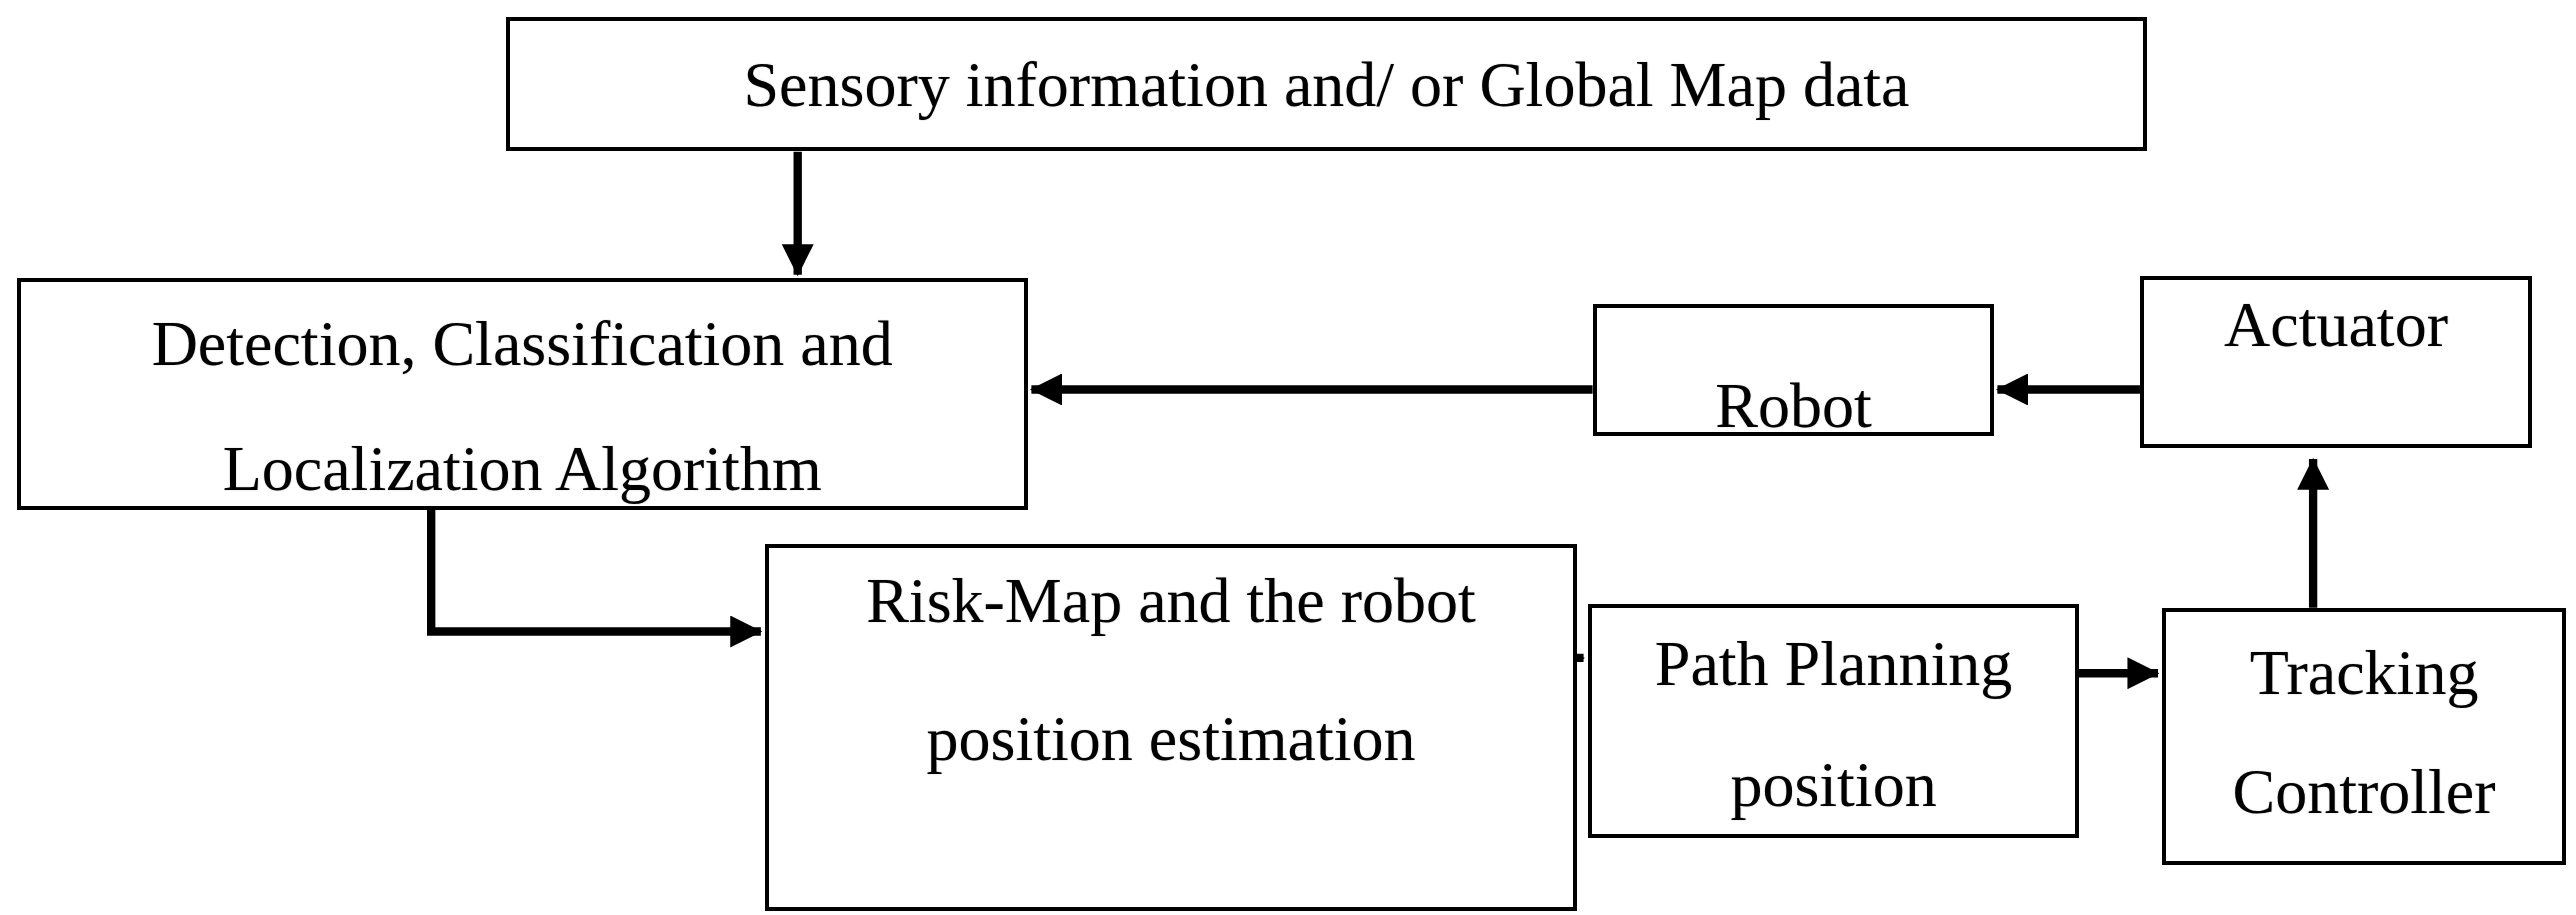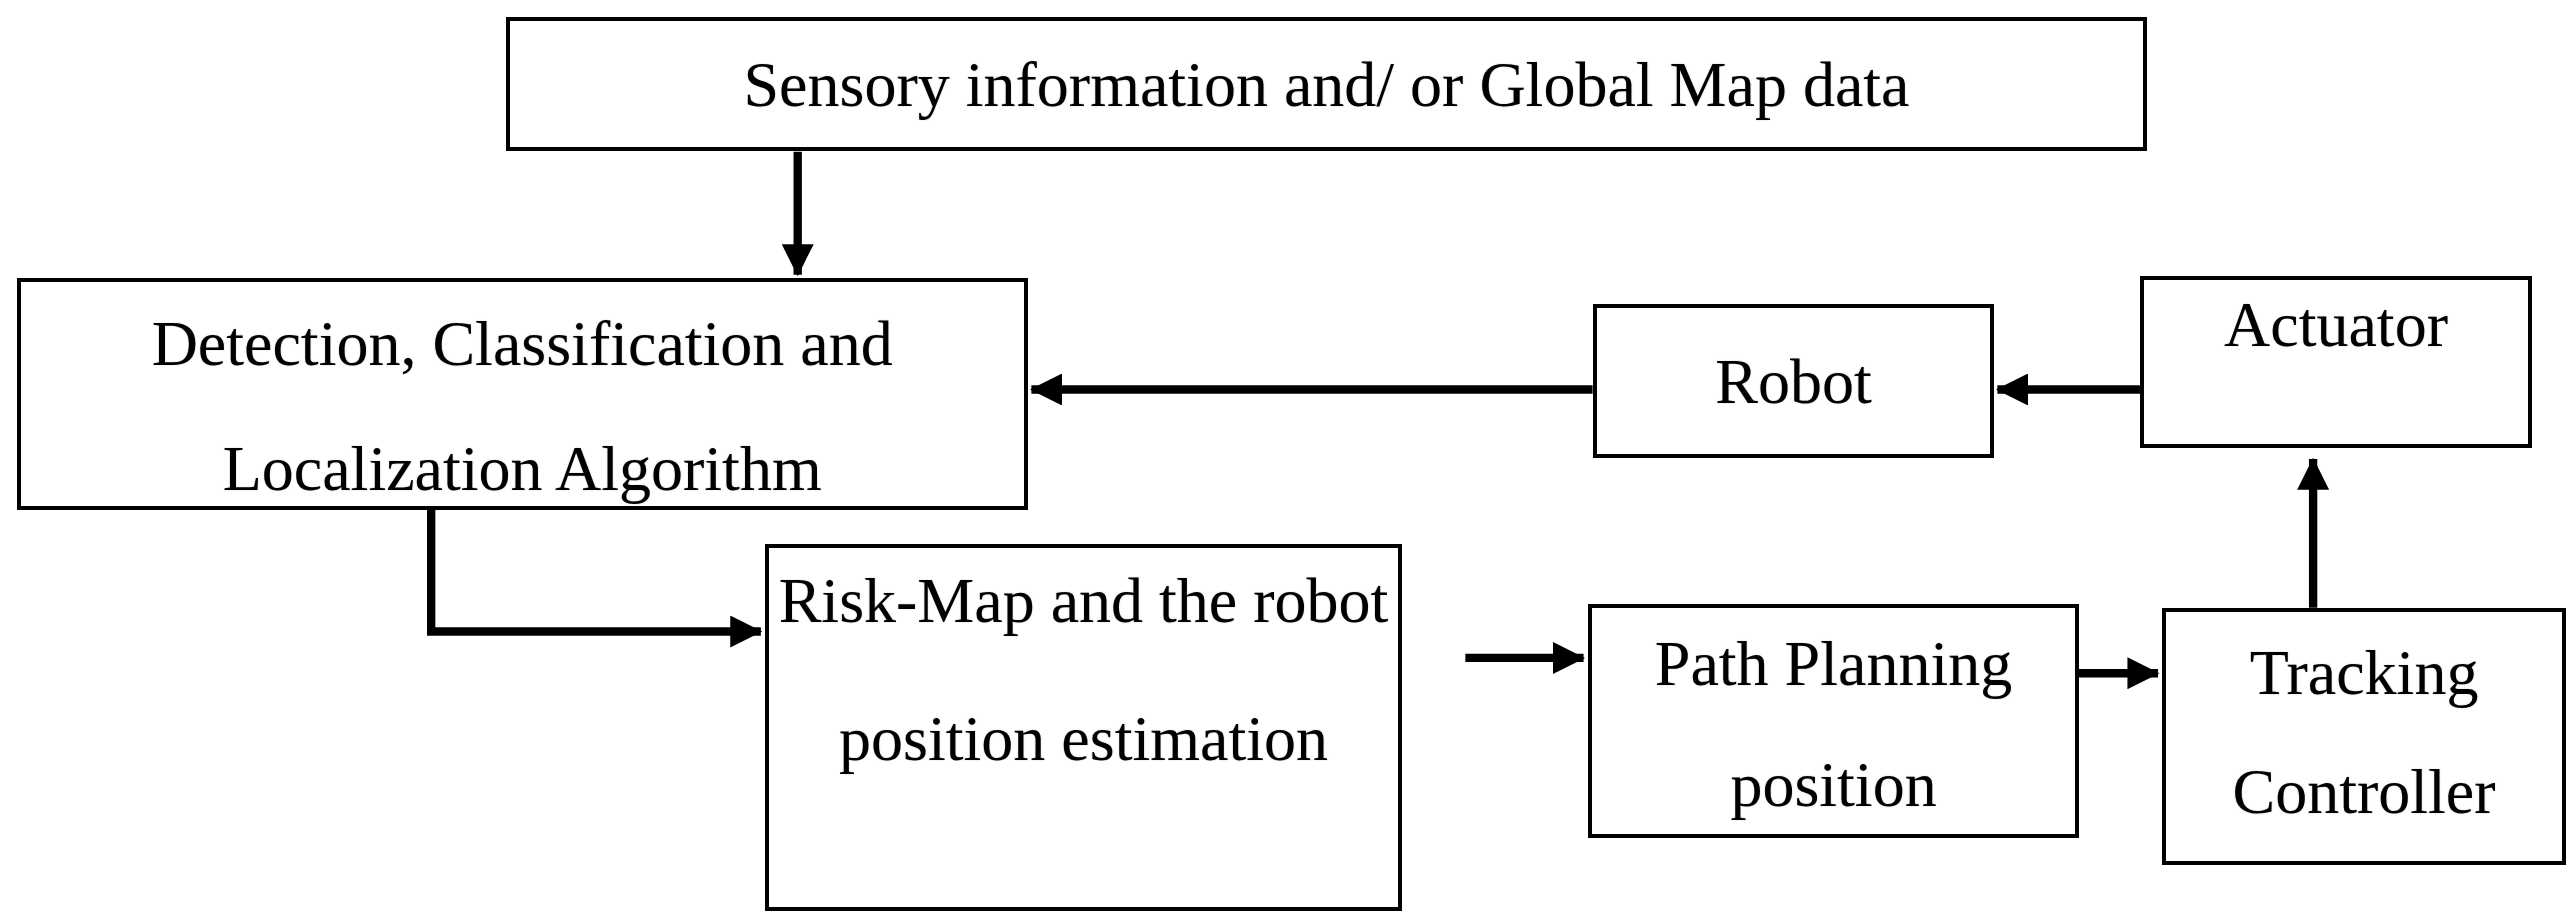--- a/index.html
+++ b/index.html
@@ -42,24 +42,24 @@
     text-shadow: 0 0 1.4px rgba(0,0,0,0.30);
     white-space: nowrap;
   }
   .box .bline { flex: 0 0 auto; }
 
   
   .sensory   { left: 506px;  top: 17.4px;  width: 1641px; height: 134px; justify-content: center; }
   .detection { left: 16.7px;   top: 278px; width: 1011px; height: 232px; justify-content: center; }
   .detection .l1 { margin-top: 24px; }
   .detection .l2 { margin-top: 72px; }
-  .robot     { left: 1593px; top: 304px; width: 401px;  height: 154px; justify-content: center; }
+  .robot     { left: 1593px; top: 304px; width: 401px;  height: 132px; justify-content: flex-end; }
   .actuator  { left: 2140px; top: 276px; width: 392px;  height: 172px; }
   .actuator .l1 { margin-top: 18px; }
-  .riskmap   { left: 765px; top: 544px; width: 637px; height: 367px; text-align: center; }
+  .riskmap   { left: 765px; top: 544px; width: 812px; height: 367px; text-align: center; }
   .riskmap .l1 { margin-top: 26.4px; }
   .riskmap .l2 { margin-top: 85px; }
   .pathplan  { left: 1588px; top: 604px; width: 491px;  height: 234px; }
   .pathplan .l1 { margin-top: 29px; }
   .pathplan .l2 { margin-top: 68px; }
   .tracking  { left: 2162px; top: 608px; width: 404px;  height: 257px; }
   .tracking .l1 { margin-top: 34px; }
   .tracking .l2 { margin-top: 66px; }
 </style>
 </head>

